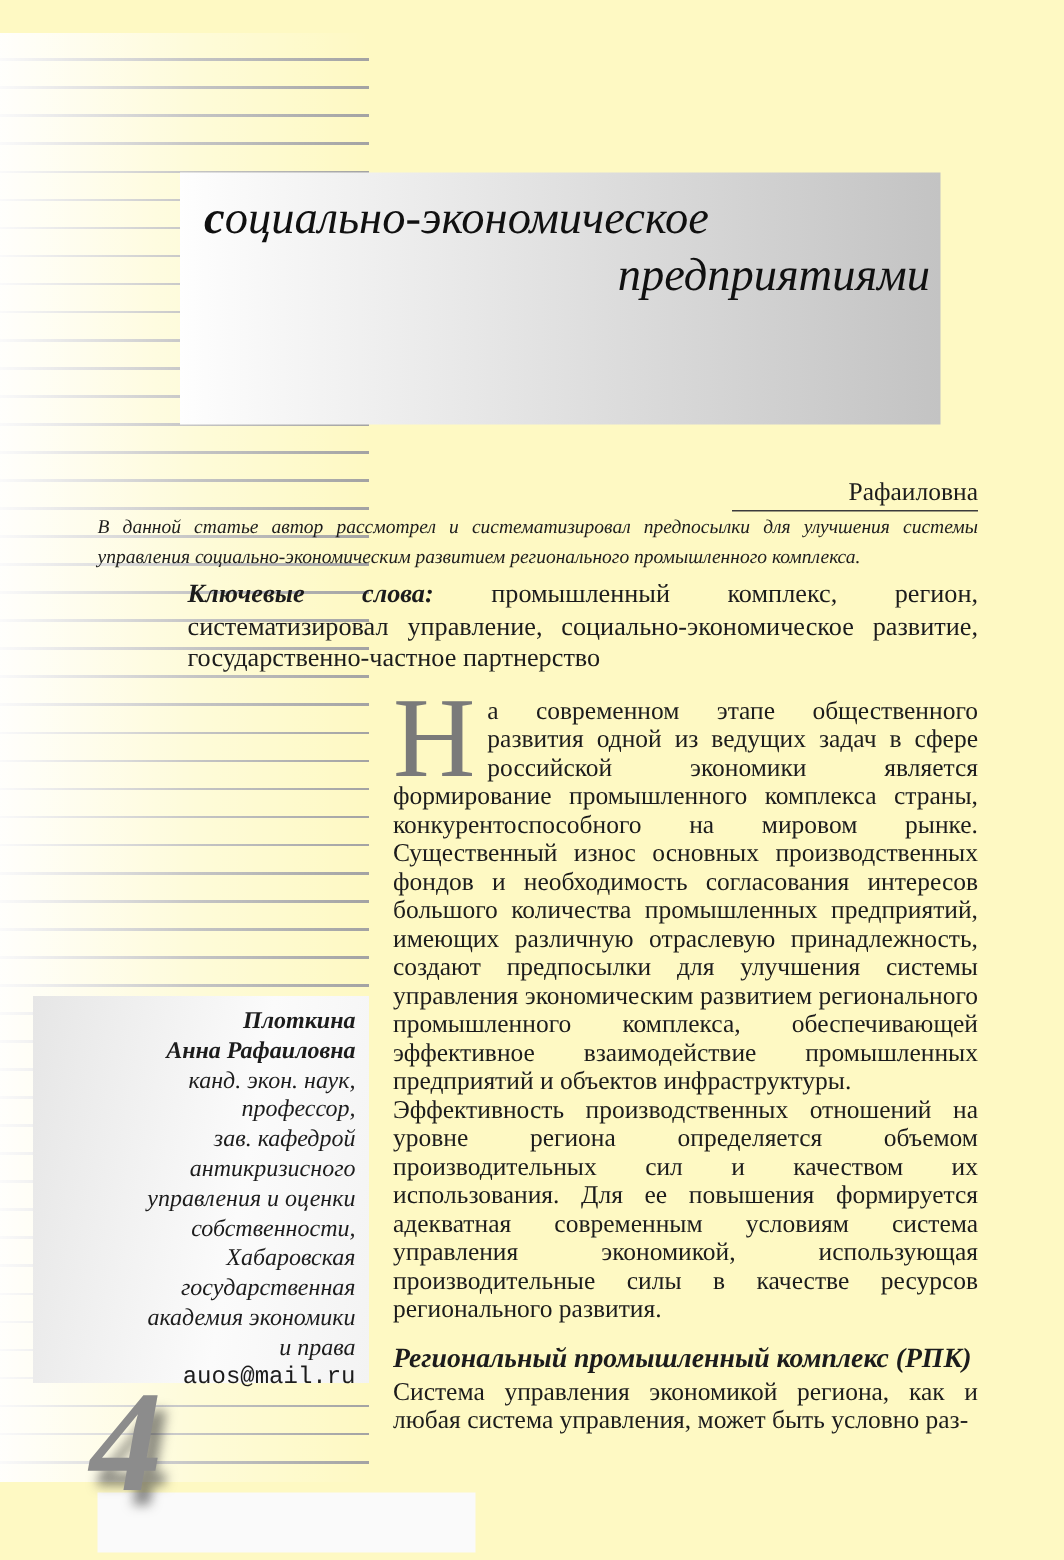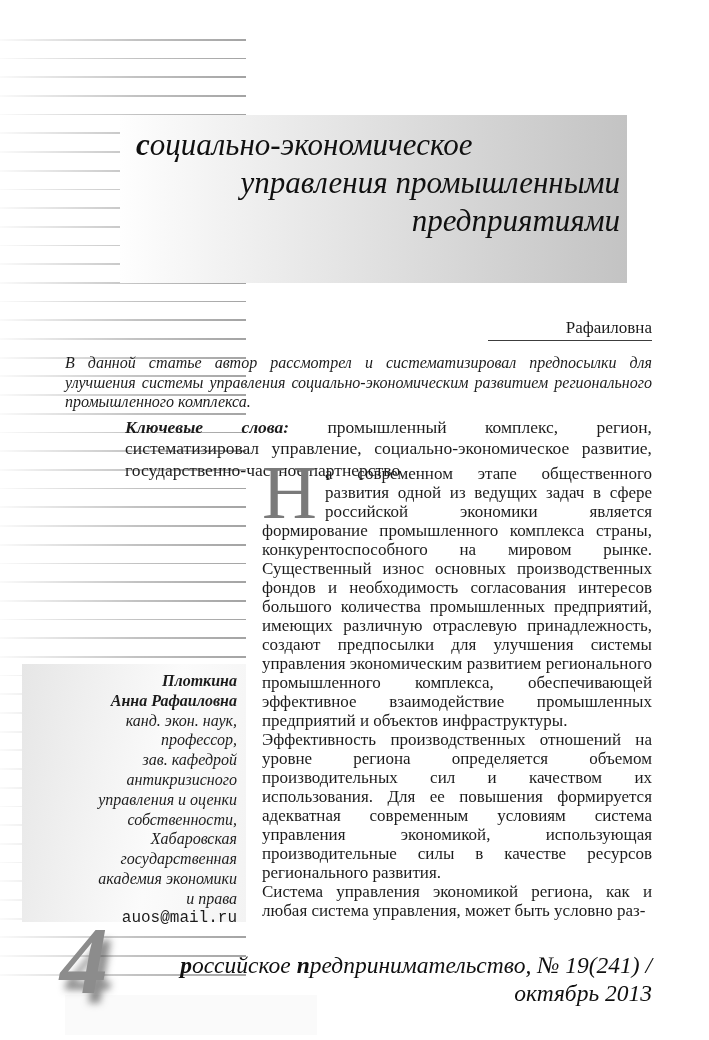--- a/index.html
+++ b/index.html
@@ -7,21 +7,21 @@
     --title-grad-start:#fefefe;
     --title-grad-end:#c3c3c3;
     --dropcap-color:#7a7a7a;
     --pagenum-color:#8c8c8c;
     --ink:#1c1c1c;
   }
   *{box-sizing:border-box;margin:0;padding:0;}
   body{background:#e8e8e8;}
   .page{
     position:relative;width:709px;height:1040px;margin:0 auto;
-    background:#ffffff;overflow:hidden;
+    background:#fef9c3;overflow:hidden;
     font-family:"Liberation Serif","DejaVu Serif",serif;color:var(--ink);
   }
   
   .ruled-lines{
     position:absolute;left:0;top:22px;width:246px;height:966px;z-index:1;
     background:repeating-linear-gradient(to bottom,
       transparent 0px,transparent 16.9px,
       var(--line-color) 16.9px,var(--line-color) 18.7px);
   }
   .ruled-lines::after{
@@ -41,21 +41,21 @@
   .title-bold{font-weight:bold;}
   
   .annot-wrap{position:absolute;left:65px;top:318px;width:587px;z-index:3;}
   .annot-label-row{text-align:right;}
   .annot-label{
     display:inline-block;min-width:164px;text-align:right;
     font-size:17px;line-height:19px;padding-bottom:3px;
     border-bottom:1.5px solid #3c3c3c;
   }
   .annot-text{
-    margin-top:12px;font-style:italic;font-size:16px;line-height:19.5px;text-align:justify;
+    margin-top:0;font-style:italic;font-size:13px;line-height:19.5px;text-align:justify;
   }
   .keywords{
     margin-left:60px;margin-top:5px;font-size:17.5px;line-height:21.5px;text-align:justify;
   }
   .keywords-label{font-weight:bold;font-style:italic;margin-top:12px;}
   
   .article-col{
     position:absolute;left:262px;top:464px;width:390px;z-index:3;
     font-size:17px;line-height:19px;text-align:justify;
   }
@@ -98,21 +98,20 @@
 </head>
 <body>
 
 <div class="page">
 
   <div class="ruled-lines"></div>
   <div class="bottom-shade"></div>
 
   <div class="title-block">
     <div class="title-line1"><span class="title-bold">с</span><span>оциально-экономическое</span></div>
-    <div class="title-line3">управления промышленными</div>
     <div class="title-line4">предприятиями</div>
   </div>
 
   <div class="annot-wrap">
     <div class="annot-label-row">
       <span class="annot-label">Рафаиловна</span>
     </div>
     <div class="annot-text">В данной статье автор рассмотрел и систематизировал предпосылки для улучшения системы управления социально-экономическим развитием регионального промышленного комплекса.</div>
     <div class="keywords">
       <span class="keywords-label">Ключевые слова:</span>
@@ -132,21 +131,19 @@
 Хабаровская
 государственная
 академия экономики
 и права</div>
     <div class="author-email">auos@mail.ru</div>
   </div>
 
   <div class="article-col">
     <p><span class="dropcap">Н</span><span>а современном этапе общественного развития одной из ведущих задач в сфере российской экономики является формирование промышленного комплекса страны, конкурентоспособного на мировом рынке. Существенный износ основных производственных фондов и необходимость согласования интересов большого количества промышленных предприятий, имеющих различную отраслевую принадлежность, создают предпосылки для улучшения системы управления экономическим развитием регионального промышленного комплекса, обеспечивающей эффективное взаимодействие промышленных предприятий и объектов инфраструктуры.</span></p>
     <p>Эффективность производственных отношений на уровне региона определяется объемом производительных сил и качеством их использования. Для ее повышения формируется адекватная современным условиям система управления экономикой, использующая производительные силы в качестве ресурсов регионального развития.</p>
+    <div class="section-heading">Региональный промышленный комплекс (РПК)</div>
     <p>Система управления экономикой региона, как и любая система управления, может быть условно раз-</p>
   </div>
 
   <div class="page-number">4</div>
-  <div class="journal-line">
-    <span class="journal-bold">р</span><span>оссийское </span><span class="journal-bold">п</span><span>редпринимательство, № 19(241) /октябрь 2013</span>
-  </div>
 
 </div>
 
 </body></html>

